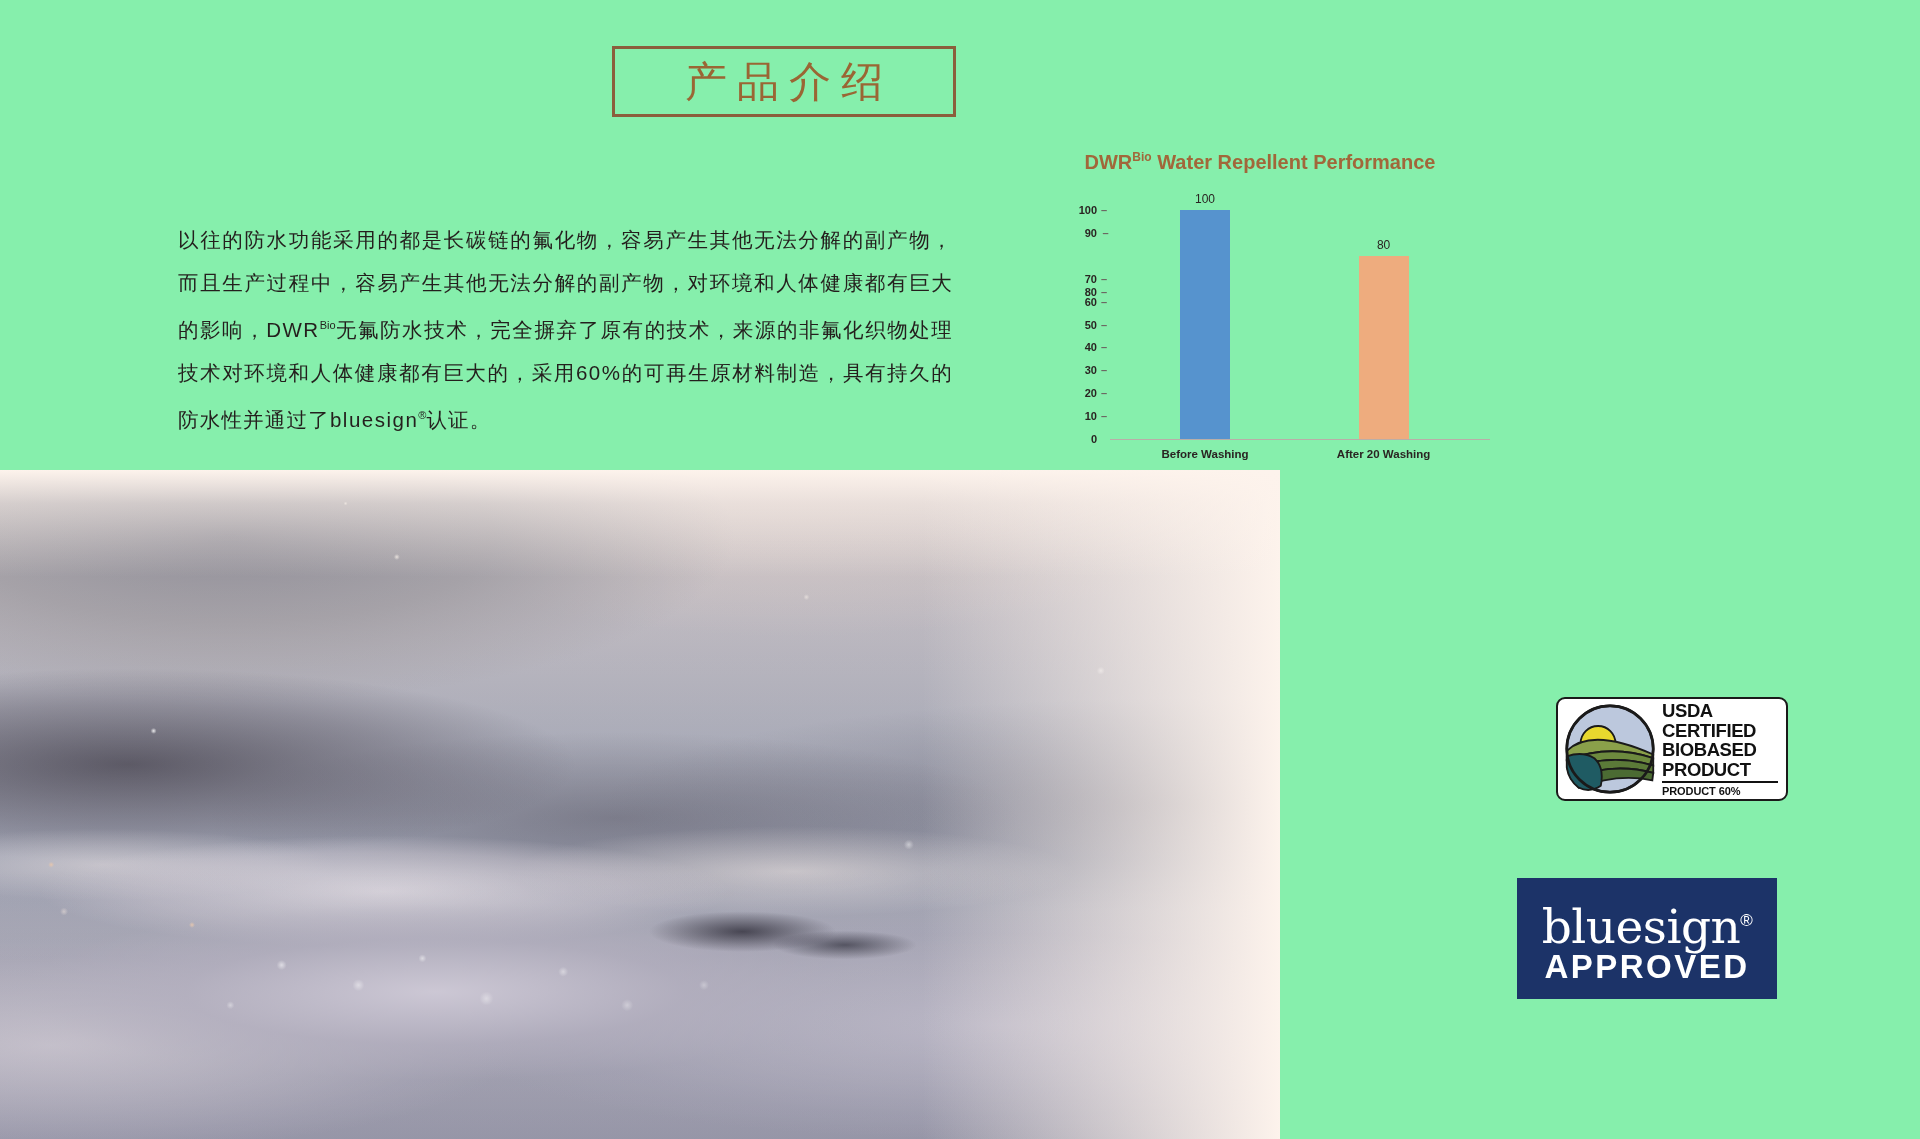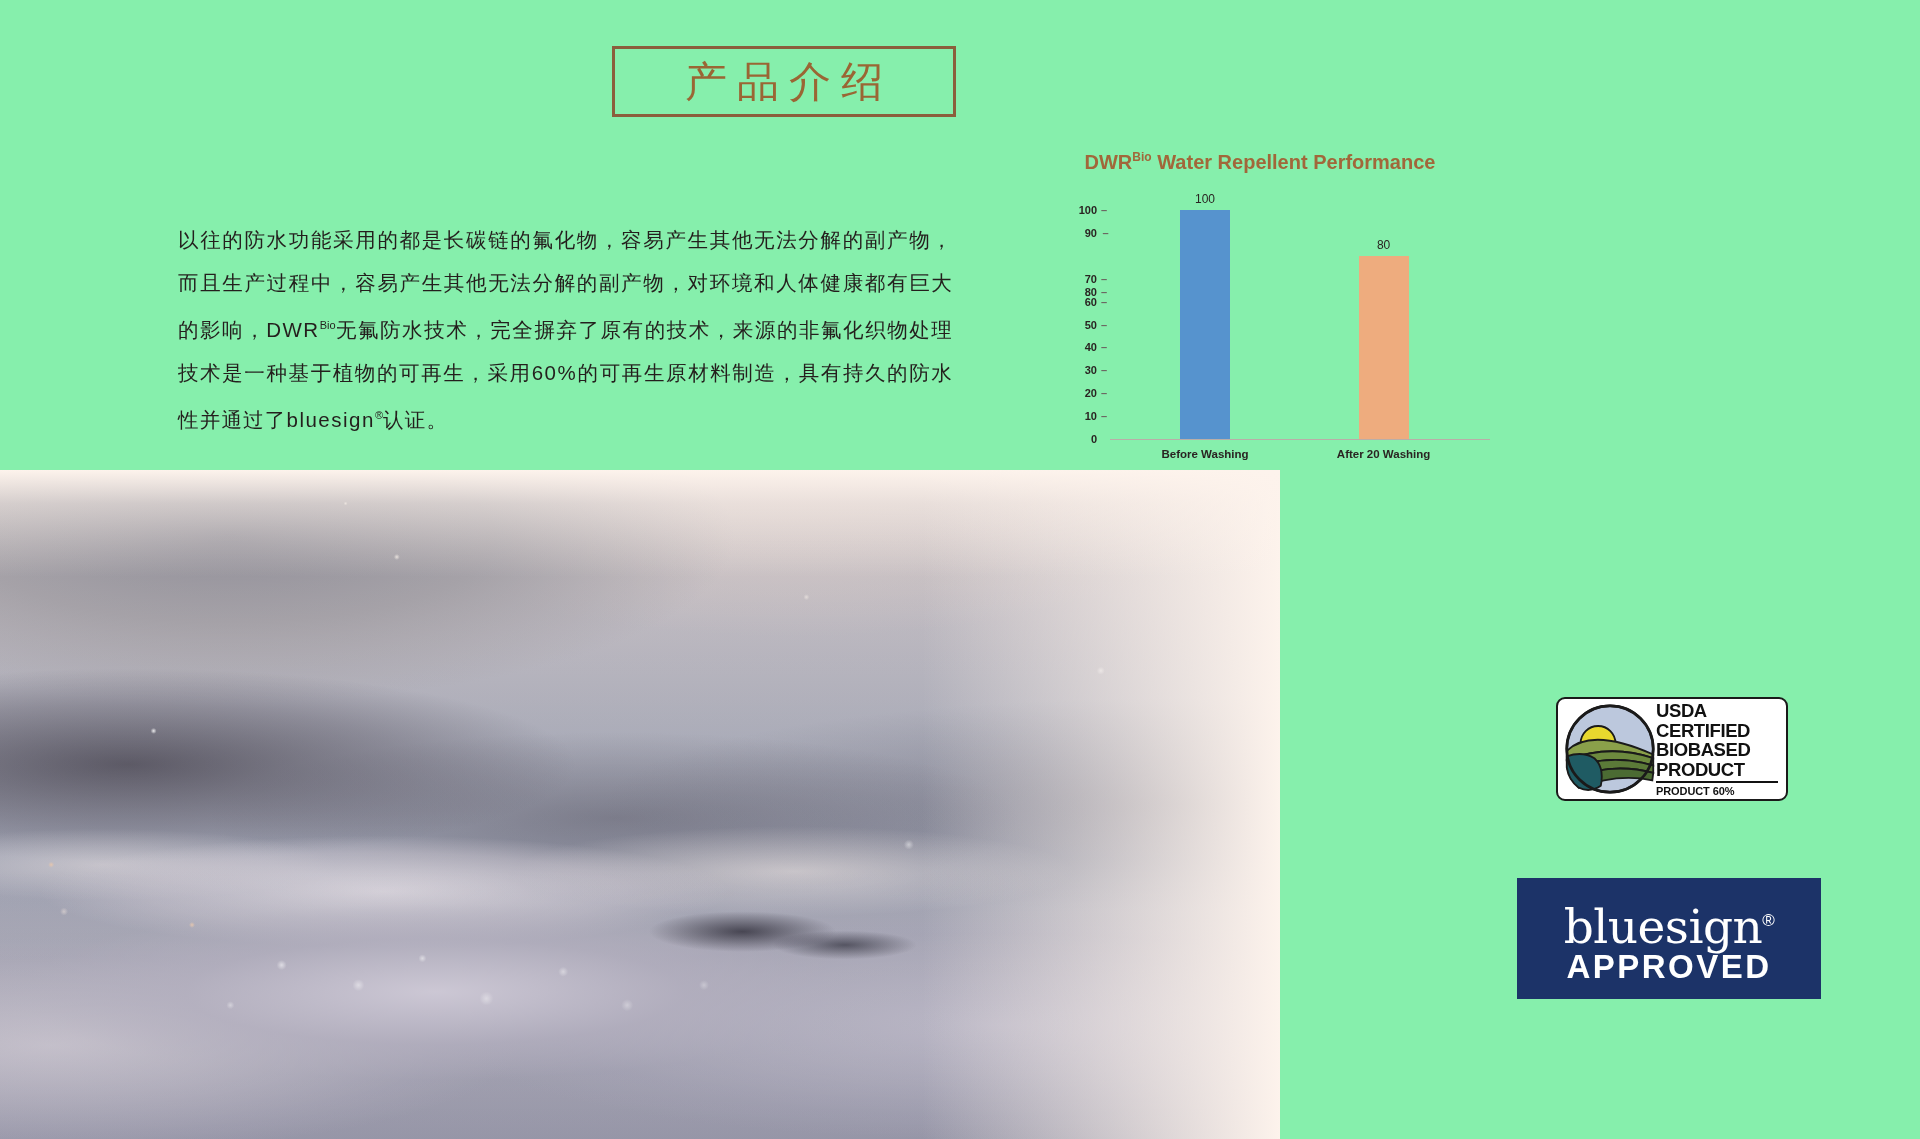--- a/index.html
+++ b/index.html
@@ -176,21 +176,21 @@
   
   .usda {
     position:absolute;
     left:1556px; top:697px;
     width:232px; height:104px;
     background:#ffffff;
     border:2px solid #1a1a1a;
     border-radius:9px;
     display:flex; align-items:center;
     padding:5px 8px 5px 6px;
-    gap:0;
+    gap:6px;
   }
   .usda-mark { width:92px; height:92px; flex:0 0 92px; }
   .usda-text { display:flex; flex-direction:column; justify-content:center; flex:1; }
   .usda-line {
     font-family:"Liberation Sans", sans-serif;
     font-weight:bold;
     font-size:18.5px;
     line-height:19.5px;
     color:#111;
     letter-spacing:-0.4px;
@@ -199,21 +199,21 @@
   .usda-rule { height:2px; background:#111; margin:2px 0 1.5px 0; }
   .usda-sub {
     font-size:11px; font-weight:bold; color:#111;
     letter-spacing:-0.1px; white-space:nowrap;
   }
 
   
   .bluesign {
     position:absolute;
     left:1517px; top:878px;
-    width:304px; height:121px;
+    width:260px; height:121px;
     background:#1c3368;
     display:flex; flex-direction:column;
     align-items:center; justify-content:center;
     padding-top:4px;
   }
   .bs-word {
     font-family:"DejaVu Serif", serif;
     font-size:47px;
     color:#ffffff;
     line-height:50px;
@@ -243,21 +243,21 @@
     <div class="photo-layer ph-glass"></div>
     <div class="photo-layer ph-bubbles"></div>
     <div class="photo-layer ph-fade"></div>
   </div>
 
   <div class="title-box">
     <div class="title-text">产品介绍</div>
   </div>
 
   <div class="body-copy">
-    <span>以往的防水功能采用的都是长碳链的氟化物，容易产生其他无法分解的副产物，而</span><span>且生产过程中，容易产生其他无法分解的副产物，对环境和人体健康都有巨大的</span><span>影响，</span><span class="lat">DWR</span><sup>Bio</sup><span>无氟防水技术，完全摒弃了原有的技术，来源的非氟化织物处理技术</span><span>是一种基于植物的可再生，采用</span><span class="lat">60%</span><span>的可再生原材料制造，具有持久的防水性</span><span>并通过了</span><span class="lat">bluesign</span><sup>®</sup><span>认证。</span>
+    <span>以往的防水功能采用的都是长碳链的氟化物，容易产生其他无法分解的副产物，而</span><span>且生产过程中，容易产生其他无法分解的副产物，对环境和人体健康都有巨大的</span><span>影响，</span><span class="lat">DWR</span><sup>Bio</sup><span>无氟防水技术，完全摒弃了原有的技术，来源的非氟化织物处理技术</span><span>对环境和人体健康都有巨大的，采用</span><span class="lat">60%</span><span>的可再生原材料制造，具有持久的防水性</span><span>并通过了</span><span class="lat">bluesign</span><sup>®</sup><span>认证。</span>
   </div>
 
   <div class="chart">
     <div class="chart-title">
       <span>DWR</span><sup>Bio</sup><span> Water Repellent Performance</span>
     </div>
     <div class="plot">
       <div class="y-axis" id="yaxis">
           <div class="y-tick" style="top: 0px;"><span>100</span><span class="dash">–</span></div>
           <div class="y-tick" style="top: 22.9px; text-align: center;"><span>90</span><span class="dash">–</span></div>

